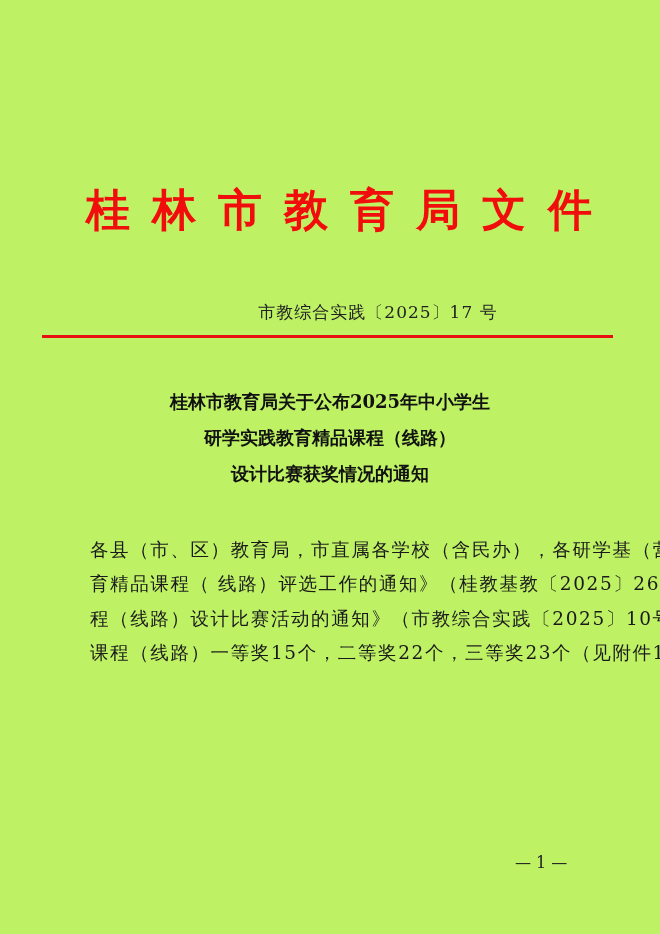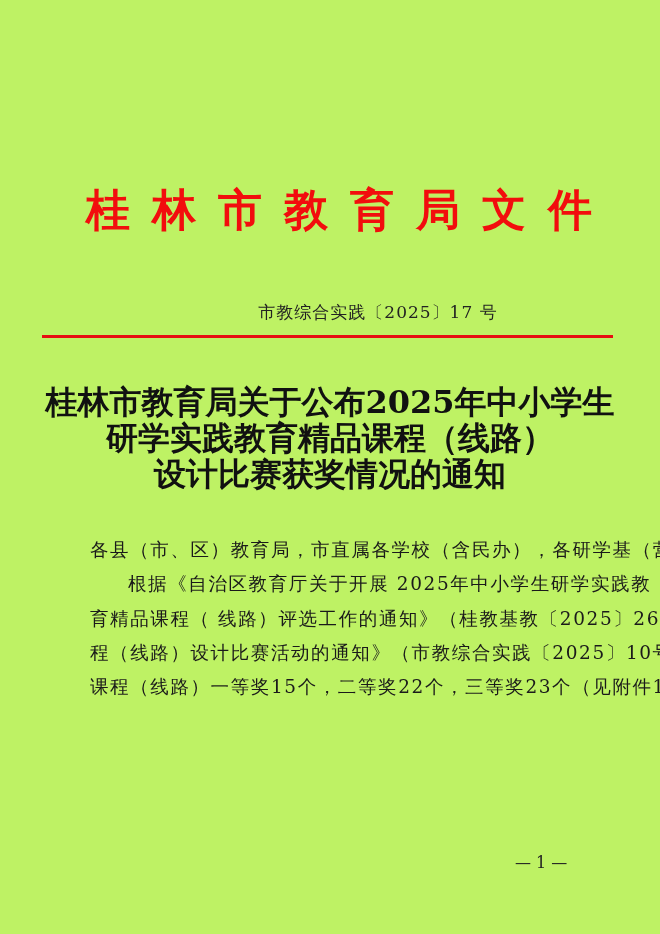--- a/index.html
+++ b/index.html
@@ -59,21 +59,21 @@
       background: #e60f12;
     }
     .title {
       position: absolute;
       left: 0;
       top: 384px;
       width: 660px;
       text-align: center;
       font-family: "DejaVu Serif", "Liberation Serif", serif;
       font-weight: bold;
-      font-size: 32px;
+      font-size: 18px;
       line-height: 36px;
       color: #111;
     }
     .title div { white-space: nowrap; }
     .body {
       position: absolute;
       left: 90px;
       top: 533px;
       width: 510px;
       font-size: 18.5px;
@@ -108,21 +108,20 @@
   <div class="red-rule"></div>
 
   <div class="title">
     <div>桂林市教育局关于公布2025年中小学生</div>
     <div>研学实践教育精品课程（线路）</div>
     <div>设计比赛获奖情况的通知</div>
   </div>
 
   <div class="body">
     <div class="line">各县（市、区）教育局，市直属各学校（含民办），各研学基（营）</div>
-    <div class="line indent">根据《自治区教育厅关于开展 2025年中小学生研学实践教</div>
     <div class="line">育精品课程（ 线路）评选工作的通知》（桂教基教〔2025〕26号）</div>
     <div class="line">程（线路）设计比赛活动的通知》（市教综合实践〔2025〕10号），</div>
     <div class="line">课程（线路）一等奖15个，二等奖22个，三等奖23个（见附件1、</div>
   </div>
 
   <div class="page-number">— 1 —</div>
 
 </div>
 
 </body></html>

